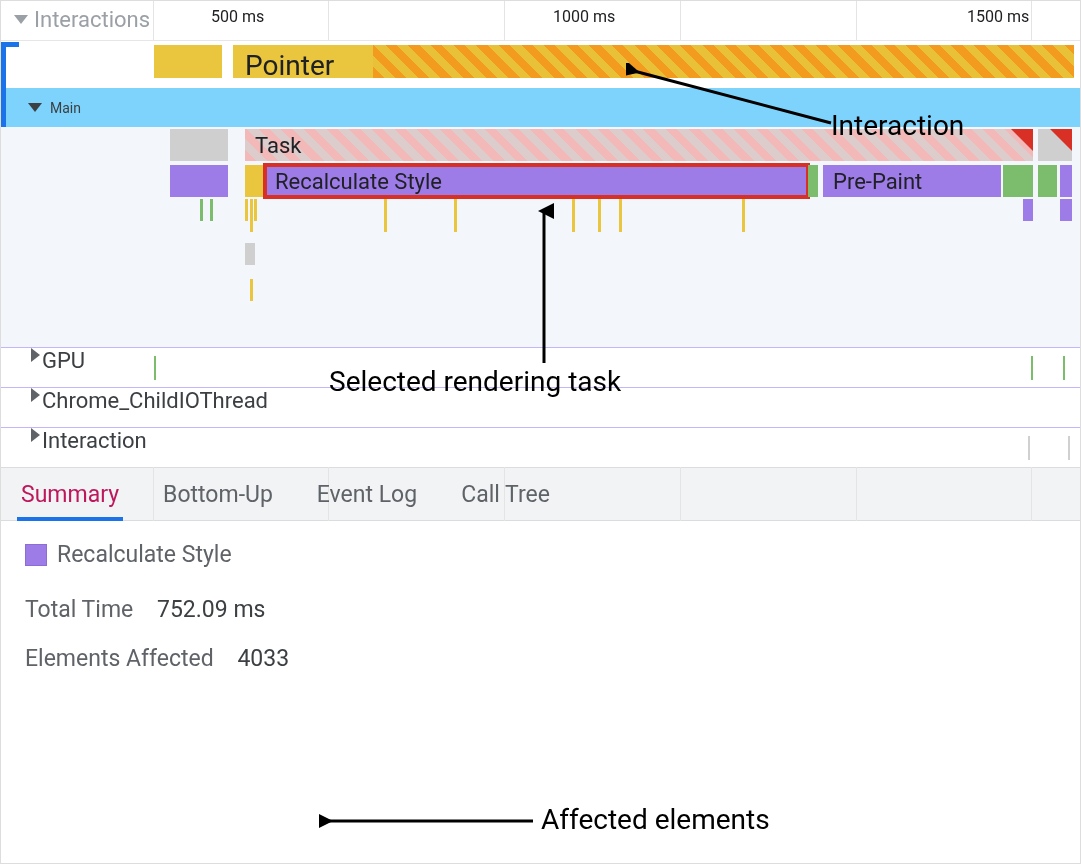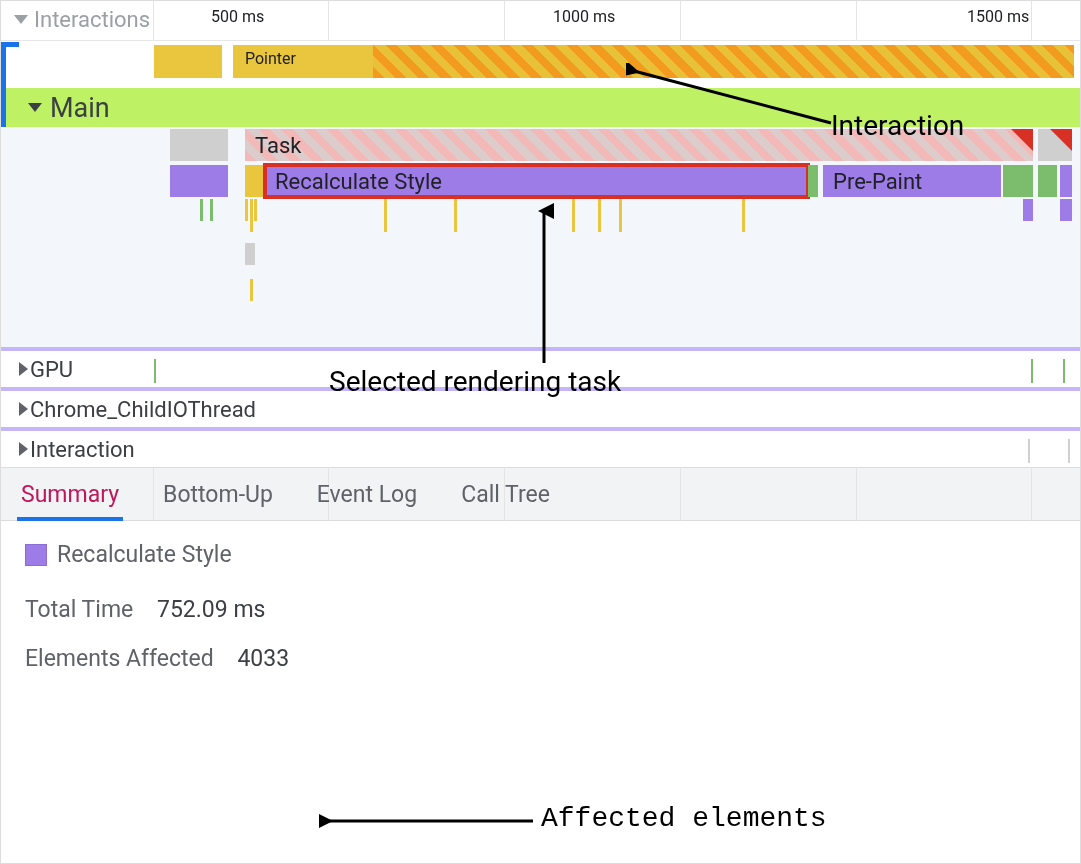--- a/index.html
+++ b/index.html
@@ -78,44 +78,44 @@
   }
   .bar {
     position: absolute;
     top: 4px;
     height: 33px;
   }
   .bar-label-inside {
     position: absolute;
     top: 4px;
     left: 12px;
-    font-size: 16px;
+    font-size: 28px;
     color: #202124;
   }
   .pointer-solid {
     background: #e9c63d;
   }
   .pointer-striped {
     background: repeating-linear-gradient(
       45deg,
       #f29b1e 0, #f29b1e 8px,
       #e9c138 8px, #e9c138 16px
     );
   }
 
   
   .thread-header {
     position: relative;
     height: 40px;
     border-top: 1px solid #fff;
-    background: #bef264;
+    background: #7dd3fc;
     display: flex;
     align-items: center;
     padding-left: 27px;
-    font-size: 27px;
+    font-size: 14px;
     color: #3c4043;
   }
   .thread-header .caret-down {
     border-top-color: #3c4043;
     margin-right: 8px;
   }
   .blue-bracket {
     position: absolute;
     left: 0px;
     top: -46px;
@@ -184,24 +184,24 @@
     position: absolute;
     top: 0;
     width: 3px;
     background: #e9c63d;
   }
 
   
   .side-track {
     position: relative;
     height: 40px;
-    border-top: 4px solid #c4b5fd;
-    display: flex;
-    align-items: center;
-    padding-left: 18px;
+    border-top: 1px solid #c4b5fd;
+    display: flex;
+    align-items: flex-start;
+    padding-left: 30px;
     font-size: 22px;
     color: #3c4043;
     background: #fff;
   }
   .side-track .tiny {
     position: absolute;
     top: 8px;
     width: 2px;
     height: 24px;
     background: #7bbd6c;
@@ -421,21 +421,21 @@
 <div class="anno" style="left:328px; top:364px;">Selected rendering task</div>
 <svg style="position:absolute; left:533px; top:202px; pointer-events:none;" width="20" height="164">
   <defs>
       <marker id="ah2" markerWidth="10" markerHeight="10" refX="5" refY="2" orient="auto">
         <path d="M0,10 L5,0 L10,10 Z" fill="#000"></path>
       </marker>
     </defs>
   <line x1="10" y1="160" x2="10" y2="8" stroke="#000" stroke-width="3" marker-end="url(#ah2)"></line>
 </svg>
 
-<div class="anno" style="left:540px; top:802px;font-family:Liberation Mono, monospace;">Affected elements</div>
+<div class="anno" style="left:540px; top:802px;">Affected elements</div>
 <svg style="position:absolute; left:318px; top:810px; pointer-events:none;" width="220" height="20">
   <defs>
       <marker id="ah3" markerWidth="10" markerHeight="10" refX="2" refY="5" orient="auto">
         <path d="M10,0 L0,5 L10,10 Z" fill="#000"></path>
       </marker>
     </defs>
   <line x1="214" y1="10" x2="8" y2="10" stroke="#000" stroke-width="3" marker-end="url(#ah3)"></line>
 </svg>
 
 </body></html>

